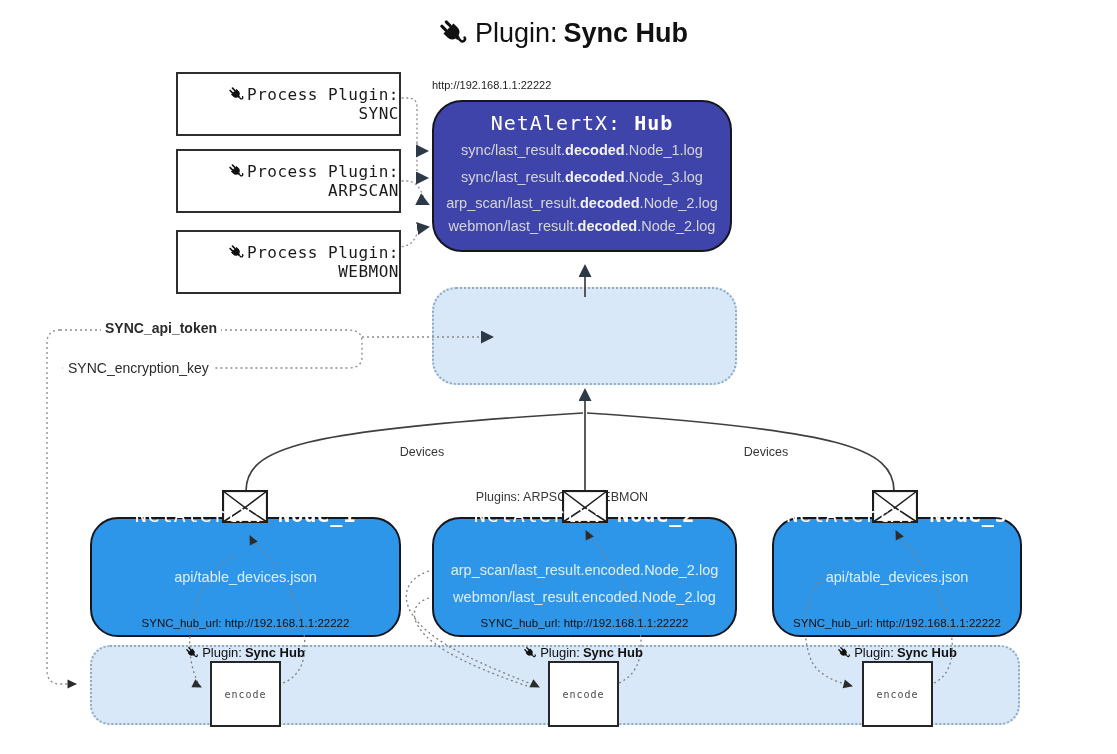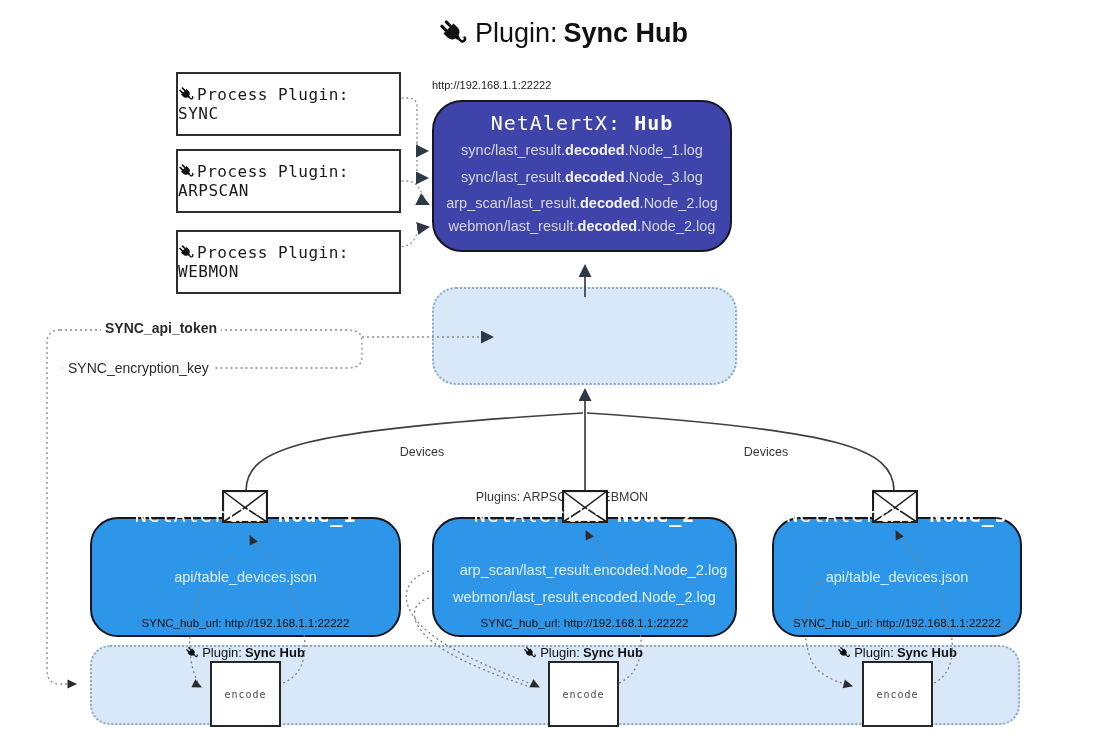--- a/index.html
+++ b/index.html
@@ -8,21 +8,21 @@
   .abs{position:absolute;}
   .mono{font-family:"DejaVu Sans Mono","Liberation Mono",monospace;}
   .z1{z-index:1;} .z2{z-index:2;} .z3{z-index:3;}
 
   
   .page-title{left:438px;top:18px;font-size:27px;color:#111;display:flex;align-items:center;gap:6px;}
   .page-title .bold{font-weight:bold;}
 
   
   .pbox{left:176px;width:221px;height:60px;border:2px solid #2e2e2e;background:#fff;
-        display:flex;flex-direction:column;justify-content:center;align-items:flex-start;
+        display:flex;flex-direction:column;justify-content:center;align-items:flex-end;
         font-size:16px;color:#1a1a1a;letter-spacing:.5px;}
   .pbox .row1{display:flex;align-items:center;gap:2px;}
 
   
   .hub-url{left:432px;width:300px;top:79px;text-align:left;font-size:11px;color:#1c1c1c;}
   .hub{left:432px;top:100px;width:300px;height:152px;background:#3f44ab;border:2.5px solid #15161f;
        border-radius:30px;box-sizing:border-box;}
   .hub-title{left:432px;width:300px;top:111px;text-align:center;font-size:20px;color:#fff;letter-spacing:1px;}
   .hub-log{left:436px;width:292px;height:19px;text-align:center;font-size:14.5px;color:#d6d6d6;white-space:nowrap;}
   .hub-log b{color:#f2f2f2;}
@@ -212,21 +212,21 @@
 
   <div class="abs z3 node-title mono" style="left:90px;width:311px;">
     <span>NetAlertX: </span><b>Node_1</b>
   </div>
   <div class="abs z3 node-line" style="left:90px;width:311px;top:569px;">api/table_devices.json</div>
   <div class="abs z3 node-footer" style="left:90px;width:311px;">SYNC_hub_url: http://192.168.1.1:22222</div>
 
   <div class="abs z3 node-title mono" style="left:432px;width:305px;">
     <span>NetAlertX: </span><b>Node_2</b>
   </div>
-  <div class="abs z3 node-line" style="left:432px;width:305px;top:562px;padding-left:9px;">arp_scan/last_result.encoded.Node_2.log</div>
+  <div class="abs z3 node-line" style="left:432px;width:305px;top:562px;">arp_scan/last_result.encoded.Node_2.log</div>
   <div class="abs z3 node-line" style="left:432px;width:305px;top:589px;">webmon/last_result.encoded.Node_2.log</div>
   <div class="abs z3 node-footer" style="left:432px;width:305px;">SYNC_hub_url: http://192.168.1.1:22222</div>
 
   <div class="abs z3 node-title mono" style="left:772px;width:250px;">
     <span>NetAlertX: </span><b>Node_3</b>
   </div>
   <div class="abs z3 node-line" style="left:772px;width:250px;top:569px;">api/table_devices.json</div>
   <div class="abs z3 node-footer" style="left:772px;width:250px;">SYNC_hub_url: http://192.168.1.1:22222</div>
 
   <div class="abs z3 band-label" style="left:245px;">

